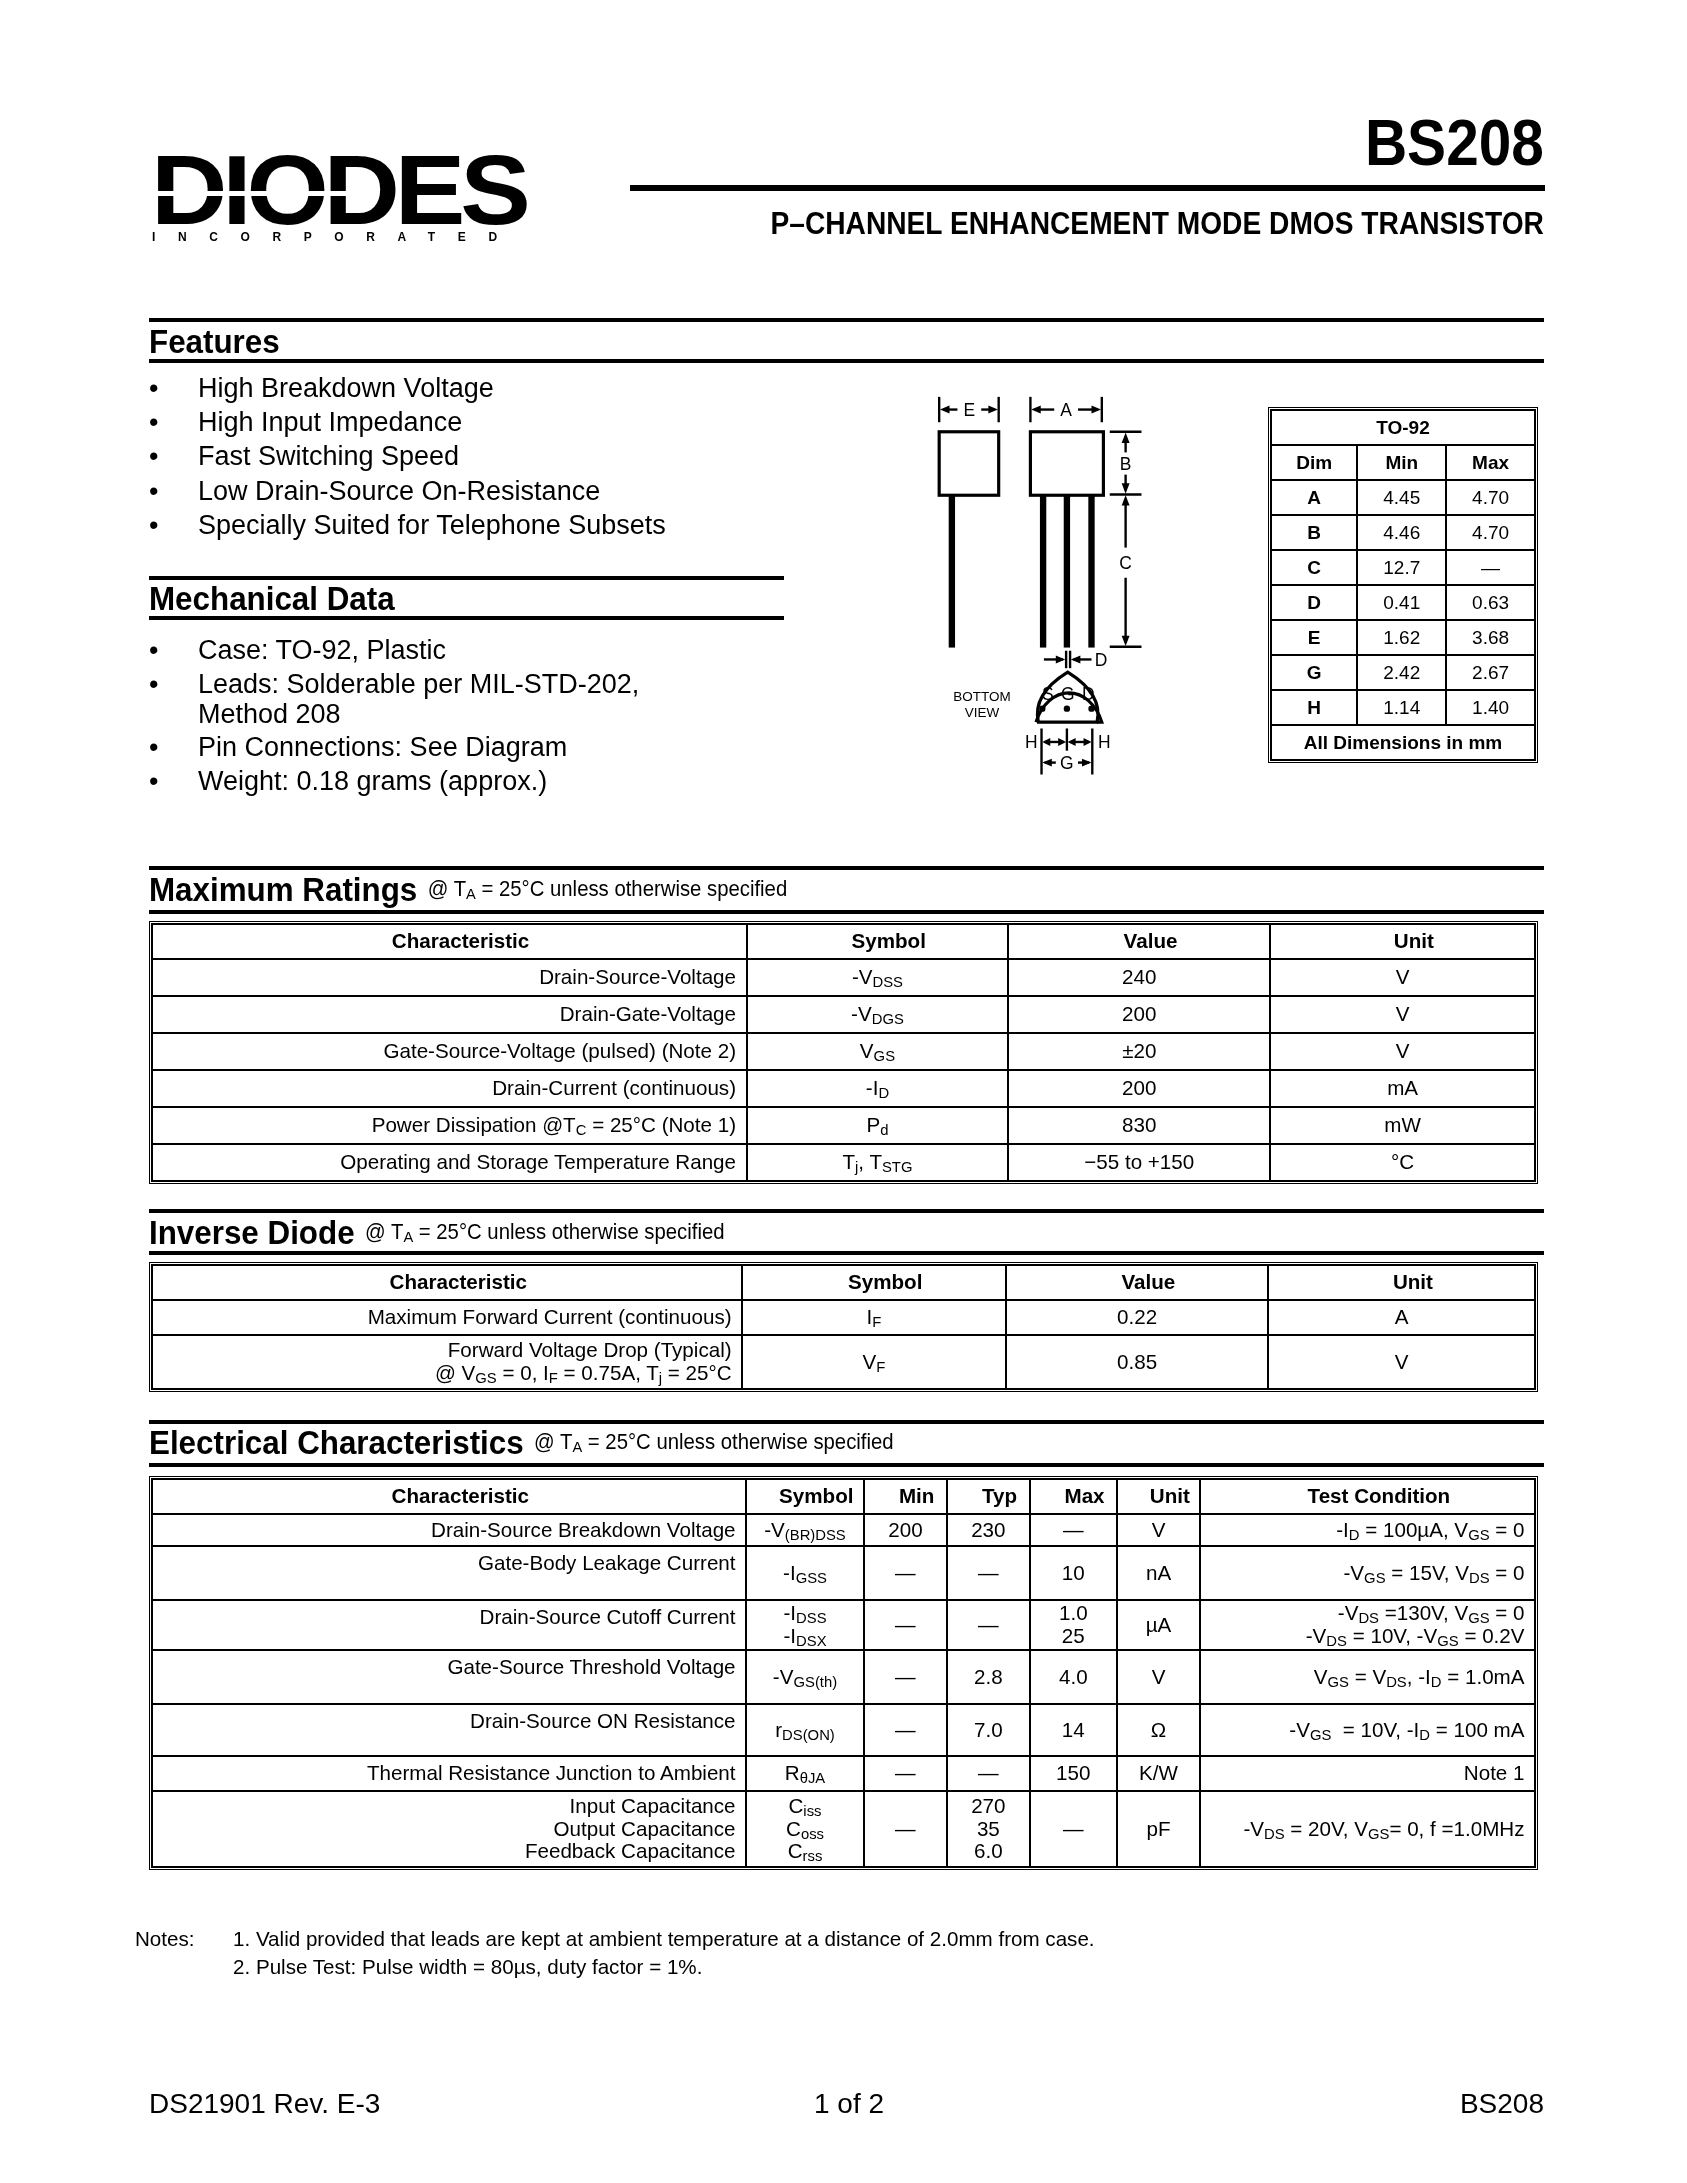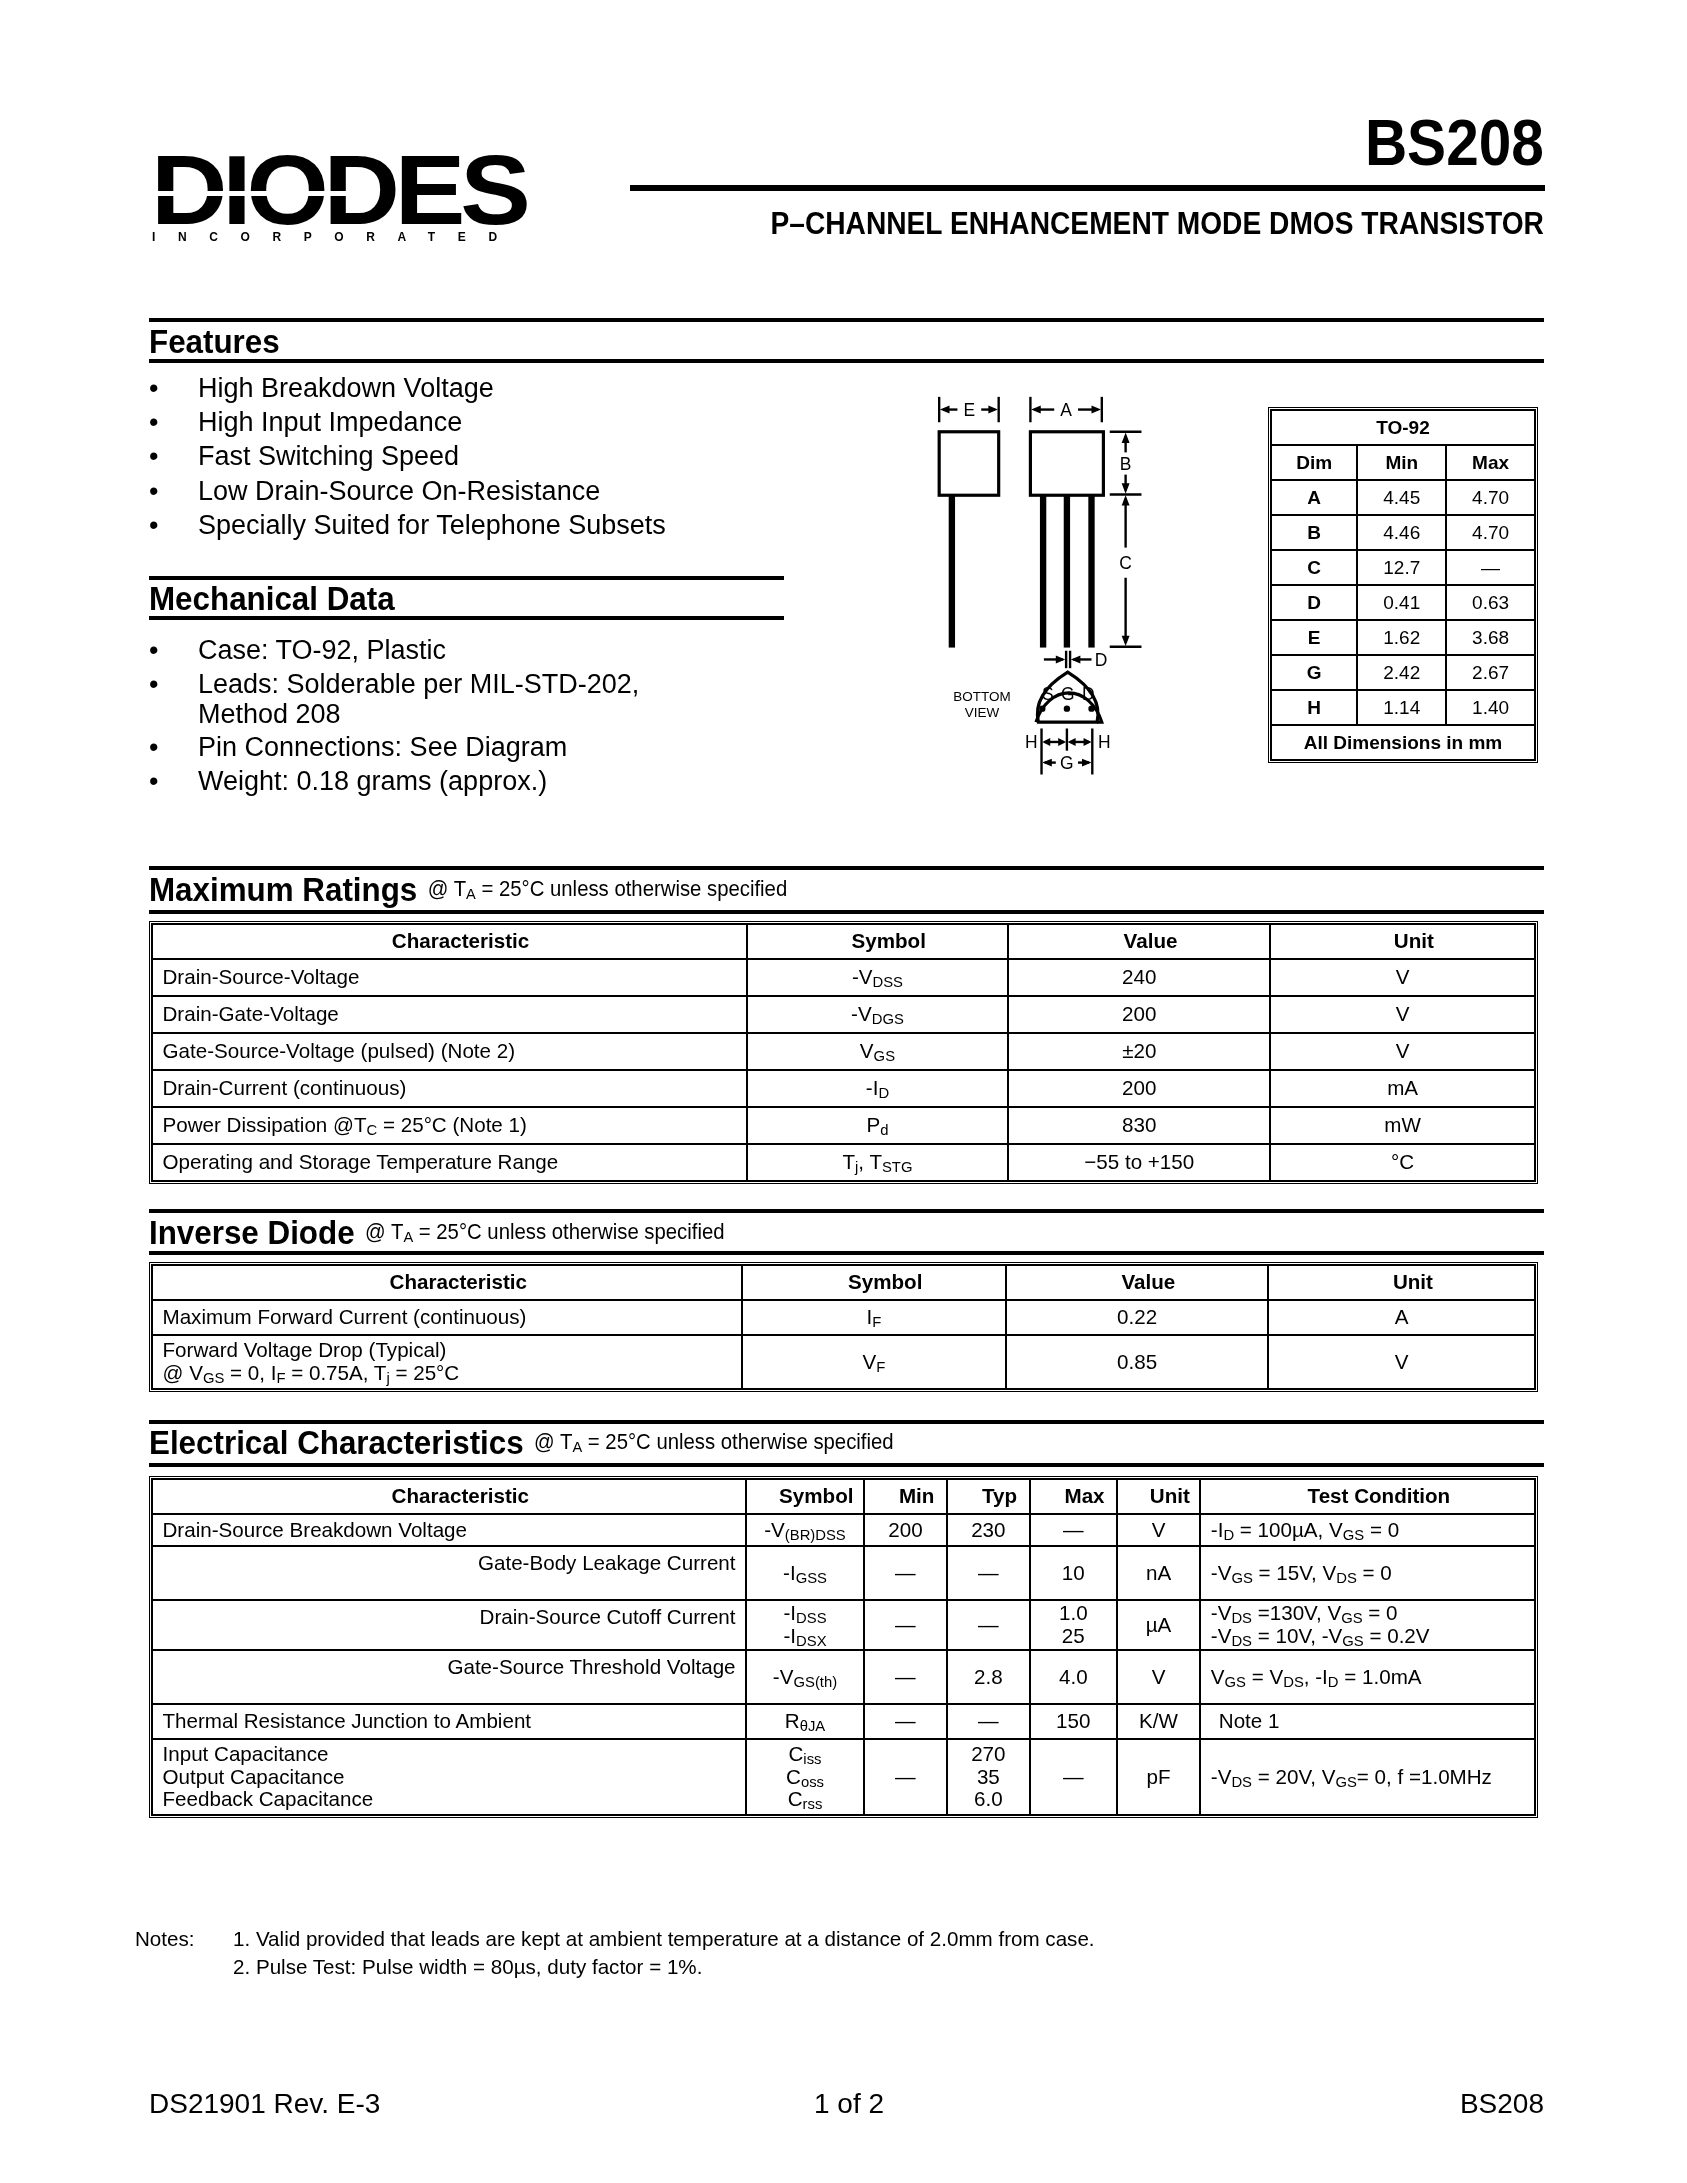--- a/index.html
+++ b/index.html
@@ -18,21 +18,21 @@
   .sec-note { font-size:21.4px; font-weight:normal; margin-left:11px; vertical-align:4.8px; }
   .bul { position:absolute; left:149px; font-size:27px; white-space:nowrap; }
   .bul .dot { display:inline-block; width:49px; }
   .bul .txt { display:inline-block; }
   sub { font-size:0.72em; vertical-align:-0.22em; line-height:0; }
   
   table.dt { position:absolute; border-collapse:collapse; border:2.4px double #000; outline:1.6px solid #000; outline-offset:1.6px; }
   table.dt td, table.dt th { border:2.4px solid #000; font-size:20.6px; padding:0 9.5px; line-height:1.1; }
   table.dt th { font-weight:bold; text-align:center;padding-left:32px; }
   table.dt td.c { text-align:center; }
-  table.dt td.l { text-align:left; vertical-align:middle; }
+  table.dt td.l { text-align:right; vertical-align:middle; }
   table.dt td.lt { text-align:right; vertical-align:top; padding-top:4.8px; }
   .dimtbl { position:absolute; left:1270px; top:409px; width:266px; border-collapse:collapse; border:2.4px double #000; outline:1.6px solid #000; outline-offset:1.6px; }
   .dimtbl td { border:2.4px solid #000; text-align:center; font-size:19px; height:33px; padding:0; }
   .dimtbl td.b { font-weight:bold; }
   .notes { position:absolute; left:135px; top:1925px; font-size:20.6px; line-height:28px; }
   .footer { position:absolute; top:2088px; font-size:28px; }
   .diagtxt { font-family:"Liberation Sans", sans-serif; }
 </style>
 </head>
 <body>
@@ -363,20 +363,29 @@
   </tr>
   <tr style="height:54px">
     <td class="lt">Gate-Source Threshold Voltage</td>
     <td class="c"><span>-V</span><sub>GS(th)</sub></td>
     <td class="c">—</td>
     <td class="c">2.8</td>
     <td class="c">4.0</td>
     <td class="c">V</td>
     <td class="l">V<sub>GS</sub> = V<sub>DS</sub>, -I<sub>D</sub> = 1.0mA</td>
   </tr>
+  <tr style="height:52px">
+    <td class="lt">Drain-Source ON Resistance</td>
+    <td class="c"><span>r</span><sub>DS(ON)</sub></td>
+    <td class="c">—</td>
+    <td class="c">7.0</td>
+    <td class="c">14</td>
+    <td class="c">Ω</td>
+    <td class="l">-V<sub>GS</sub>&nbsp; = 10V, -I<sub>D</sub> = 100 mA</td>
+  </tr>
   <tr style="height:35px">
     <td class="l">Thermal Resistance Junction to Ambient</td>
     <td class="c"><span>R</span><sub>θJA</sub></td>
     <td class="c">—</td>
     <td class="c">—</td>
     <td class="c">150</td>
     <td class="c">K/W</td>
     <td class="l" style="padding-left:17.5px">Note 1</td>
   </tr>
   <tr style="height:76px">

